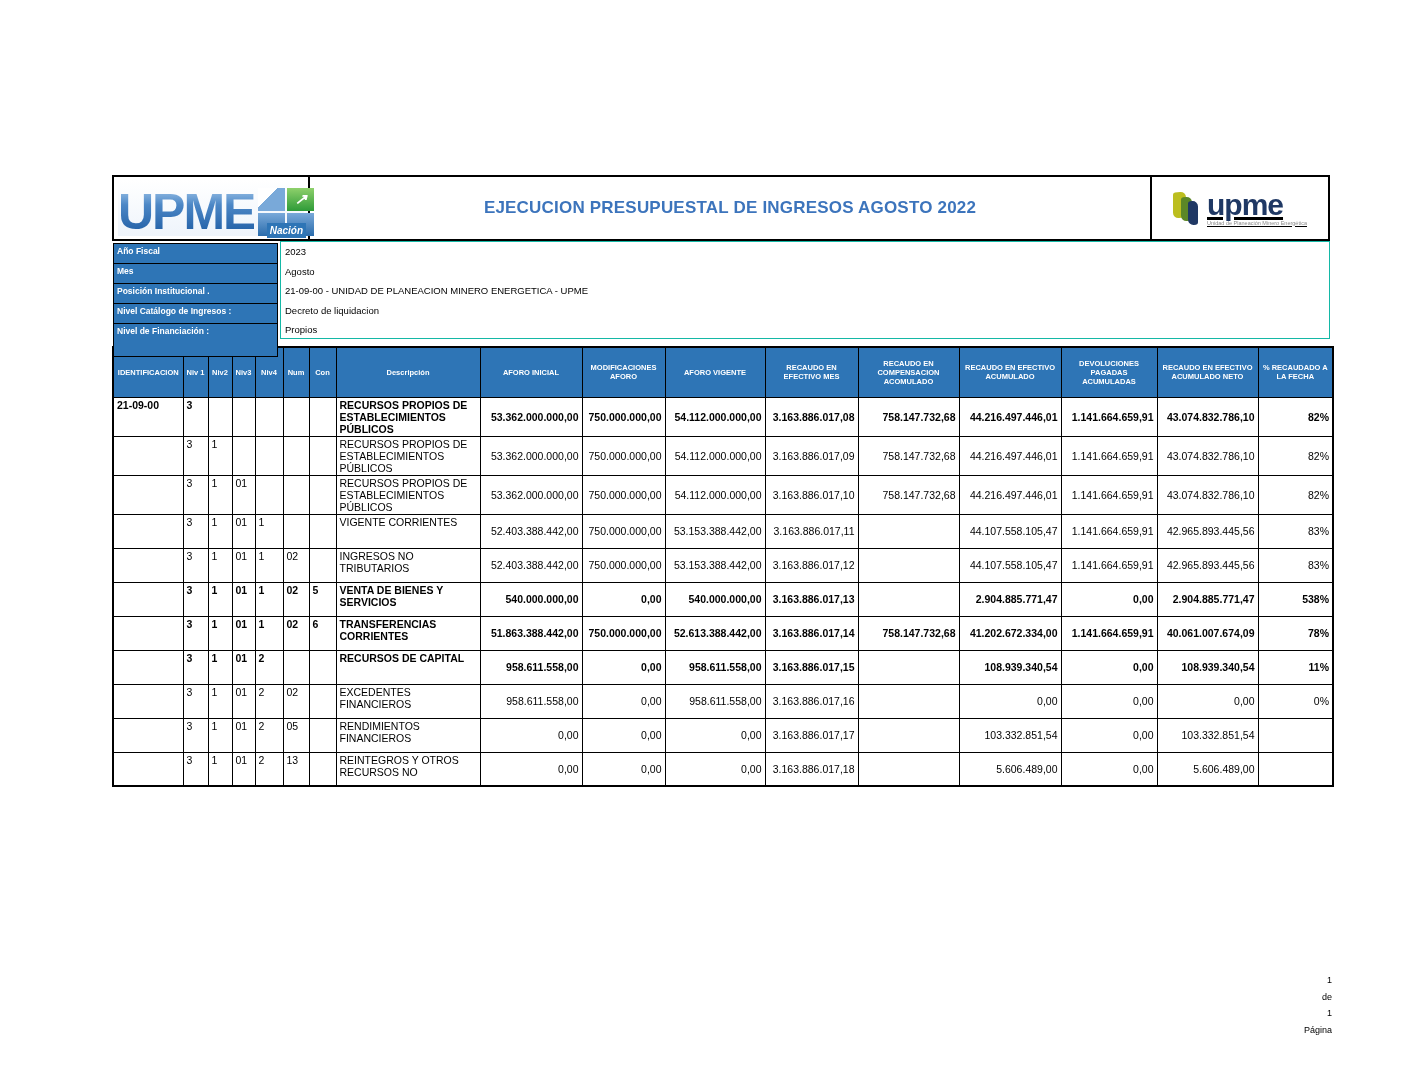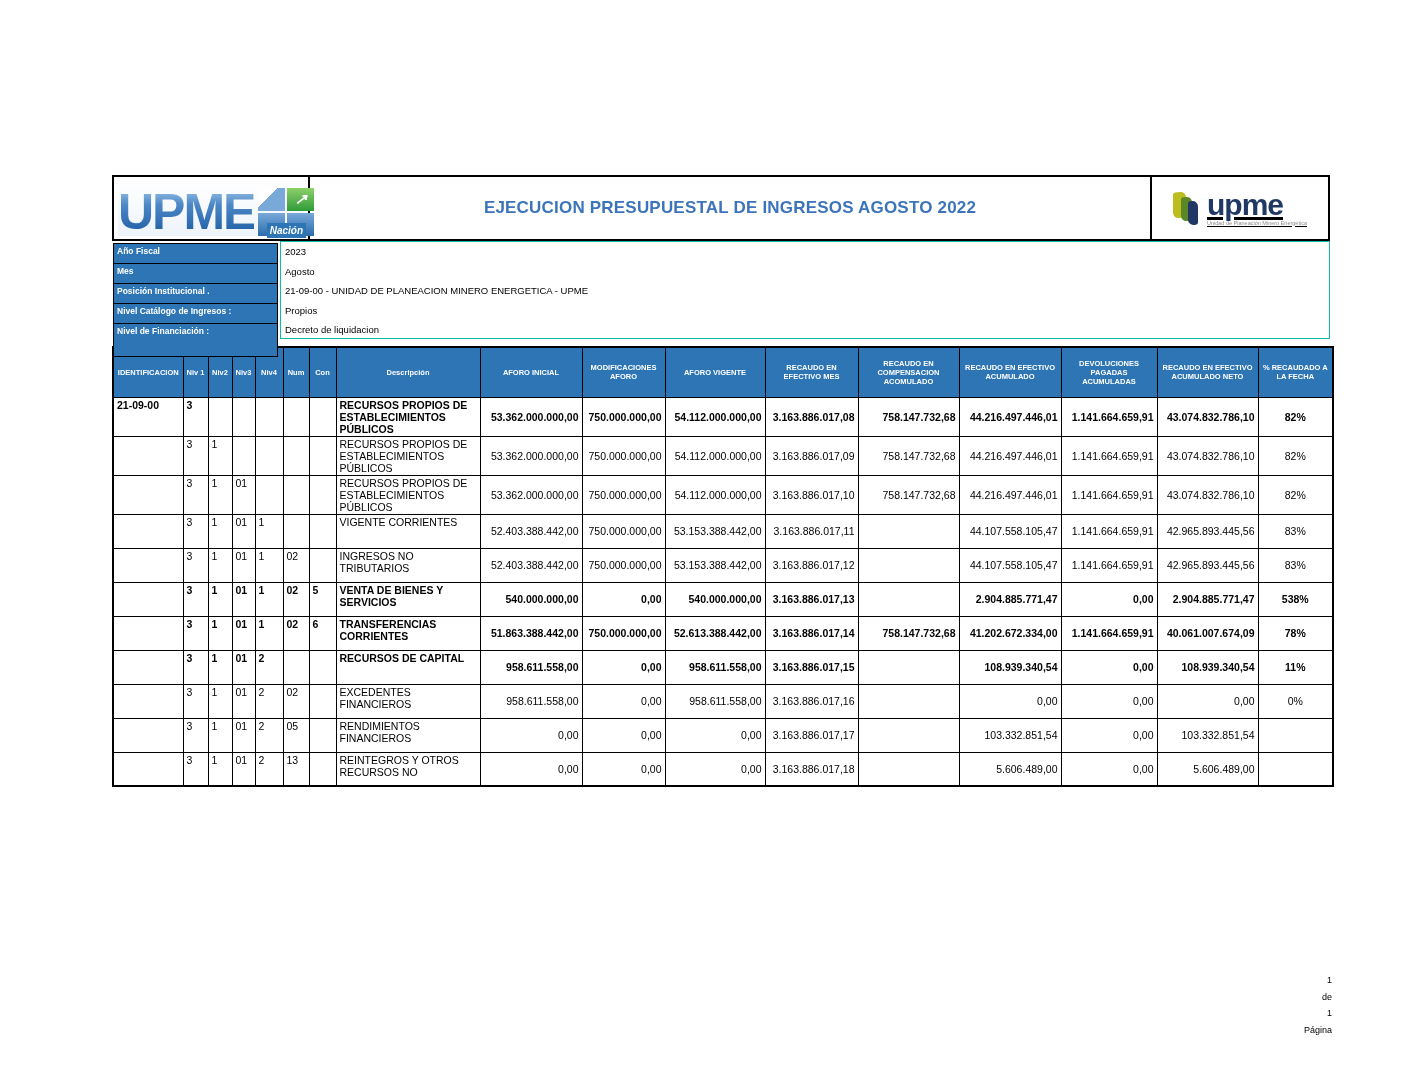--- a/index.html
+++ b/index.html
@@ -52,21 +52,21 @@
   
   table { border-collapse:collapse; table-layout:fixed; width:1218px; margin-top:5px;
           border:2px solid #000; }
   th, td { border:1px solid #000; overflow:hidden; }
   thead th { background:#2e75b6; color:#fff; font-size:7.5px; font-weight:bold;
              height:50px; text-align:center; vertical-align:middle; padding:1px 2px; line-height:9px; }
   tbody td { font-size:10.5px; padding:1px 3px; height:34px; }
   td.lvl  { vertical-align:top; text-align:left; line-height:12px; }
   td.desc { vertical-align:top; text-align:left; line-height:12px;margin-top:44px; }
   td.num  { vertical-align:middle; text-align:right; white-space:nowrap; }
-  td.pct  { vertical-align:middle; text-align:center; }
+  td.pct  { vertical-align:middle; text-align:right; }
   tr.b td { font-weight:bold; }
 
   
   .pagefoot { position:absolute; left:1270px; top:972px; width:62px; text-align:right;
               font-size:9px; line-height:16.5px; color:#000; }
 </style>
 </head>
 <body>
 
 <div class="sheet">
@@ -103,22 +103,22 @@
   <div class="meta">
     <div class="meta-label" style="top:2px">Año Fiscal</div>
     <div class="meta-label" style="top:22px">Mes</div>
     <div class="meta-label" style="top:42px">Posición Institucional .</div>
     <div class="meta-label" style="top:62px">Nivel Catálogo de Ingresos :</div>
     <div class="meta-label" style="top:82px">Nivel de Financiación :</div>
     <div class="meta-values">
       <div>2023</div>
       <div>Agosto</div>
       <div>21-09-00 - UNIDAD DE PLANEACION MINERO ENERGETICA - UPME</div>
+      <div>Decreto de liquidacion</div>
       <div>Propios</div>
-      <div>Decreto de liquidacion</div>
     </div>
   </div>
 
   <table>
     <colgroup>
       <col style="width:70px">
         <col style="width:25px">
         <col style="width:24px">
         <col style="width:23px">
       <col style="width:28px">

